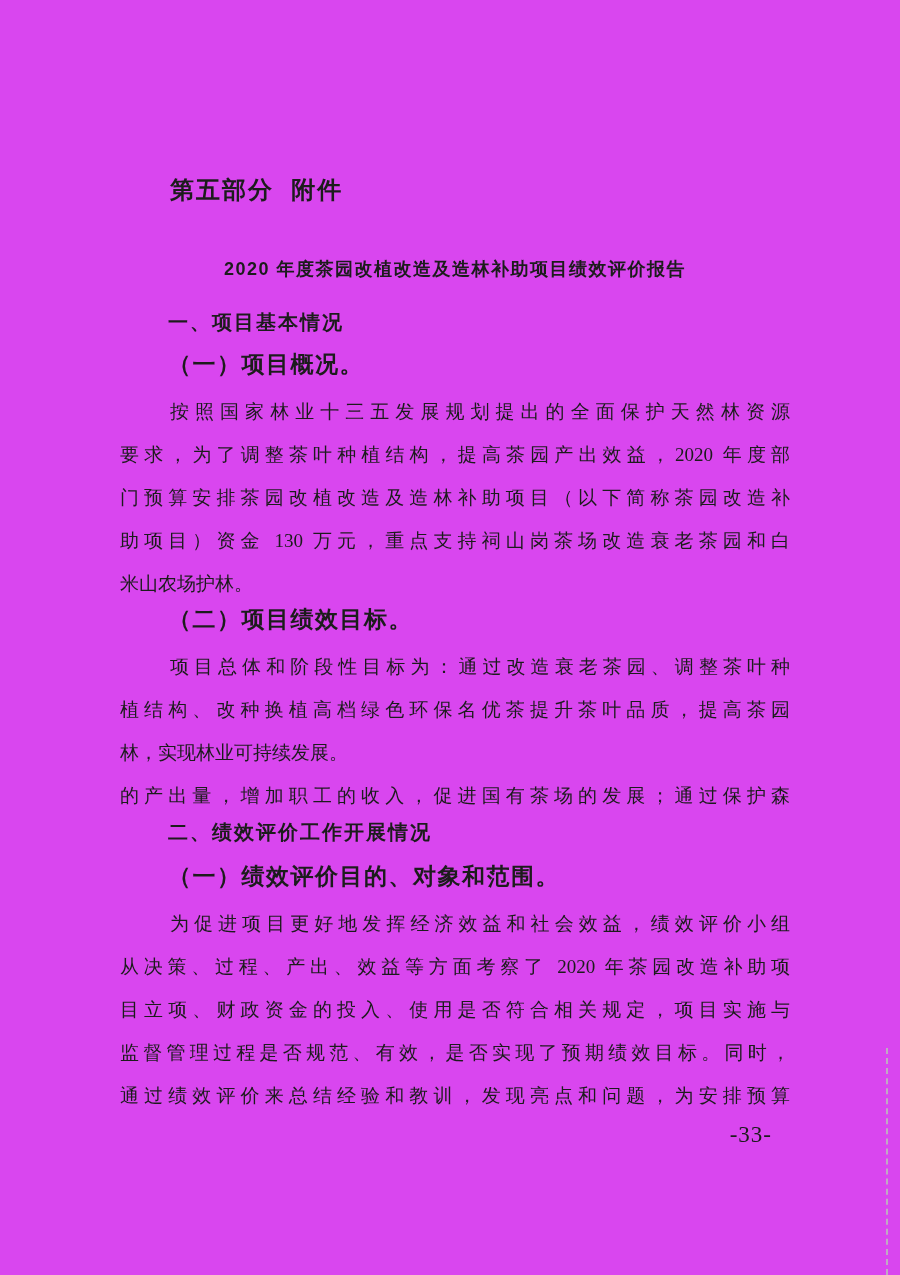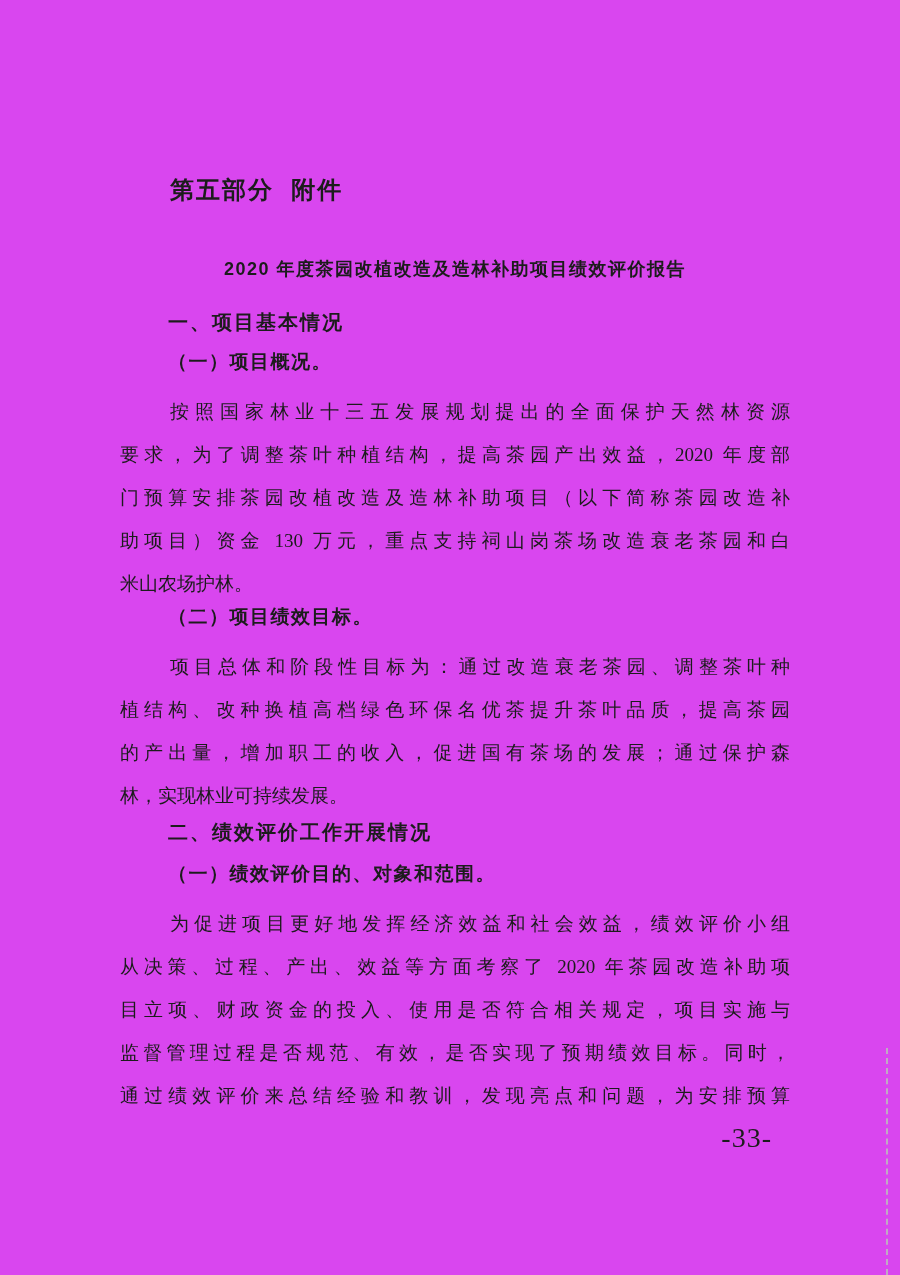--- a/index.html
+++ b/index.html
@@ -48,21 +48,21 @@
 
   .h1 {
     font-size: 20px;
     letter-spacing: 2px;
     white-space: pre;
   }
   .h1-1 { top: 309px; left: 168px; }
   .h1-2 { top: 819px; left: 168px; }
 
   .h2 {
-    font-size: 19px;
+    font-size: 23px;
     letter-spacing: 1.5px;
     white-space: pre;
   }
   .h2-1 { top: 349px; left: 168px; }
   .h2-2 { top: 604px; left: 168px; }
   .h2-3 { top: 861px; left: 168px; }
 
   .para {
     position: absolute;
     left: 120px;
@@ -86,21 +86,21 @@
   .line.short {
     text-align: right;
     text-align-last: left;
   }
 
   .page-number {
     top: 1122px;
     left: 120px;
     width: 670px;
     text-align: right;
-    font-size: 28px;
+    font-size: 23px;
     letter-spacing: 1px;
     padding-right: 18px;
     box-sizing: border-box;
   }
 
   .scan-dash {
     top: 1048px;
     left: 886px;
     height: 227px;
     width: 0;
@@ -127,22 +127,22 @@
     <div class="line">门预算安排茶园改植改造及造林补助项目（以下简称茶园改造补</div>
     <div class="line">助项目）资金 130 万元，重点支持祠山岗茶场改造衰老茶园和白</div>
     <div class="line short">米山农场护林。</div>
   </div>
 
   <div class="abs hei h2 h2-2">（二）项目绩效目标。</div>
 
   <div class="para p2">
     <div class="line indent">项目总体和阶段性目标为：通过改造衰老茶园、调整茶叶种</div>
     <div class="line">植结构、改种换植高档绿色环保名优茶提升茶叶品质，提高茶园</div>
+    <div class="line short">林，实现林业可持续发展。</div>
     <div class="line">的产出量，增加职工的收入，促进国有茶场的发展；通过保护森</div>
-    <div class="line short">林，实现林业可持续发展。</div>
   </div>
 
   <div class="abs hei h1 h1-2">二、绩效评价工作开展情况</div>
 
   <div class="abs hei h2 h2-3">（一）绩效评价目的、对象和范围。</div>
 
   <div class="para p3">
     <div class="line indent">为促进项目更好地发挥经济效益和社会效益，绩效评价小组</div>
     <div class="line">从决策、过程、产出、效益等方面考察了 2020 年茶园改造补助项</div>
     <div class="line">目立项、财政资金的投入、使用是否符合相关规定，项目实施与</div>

